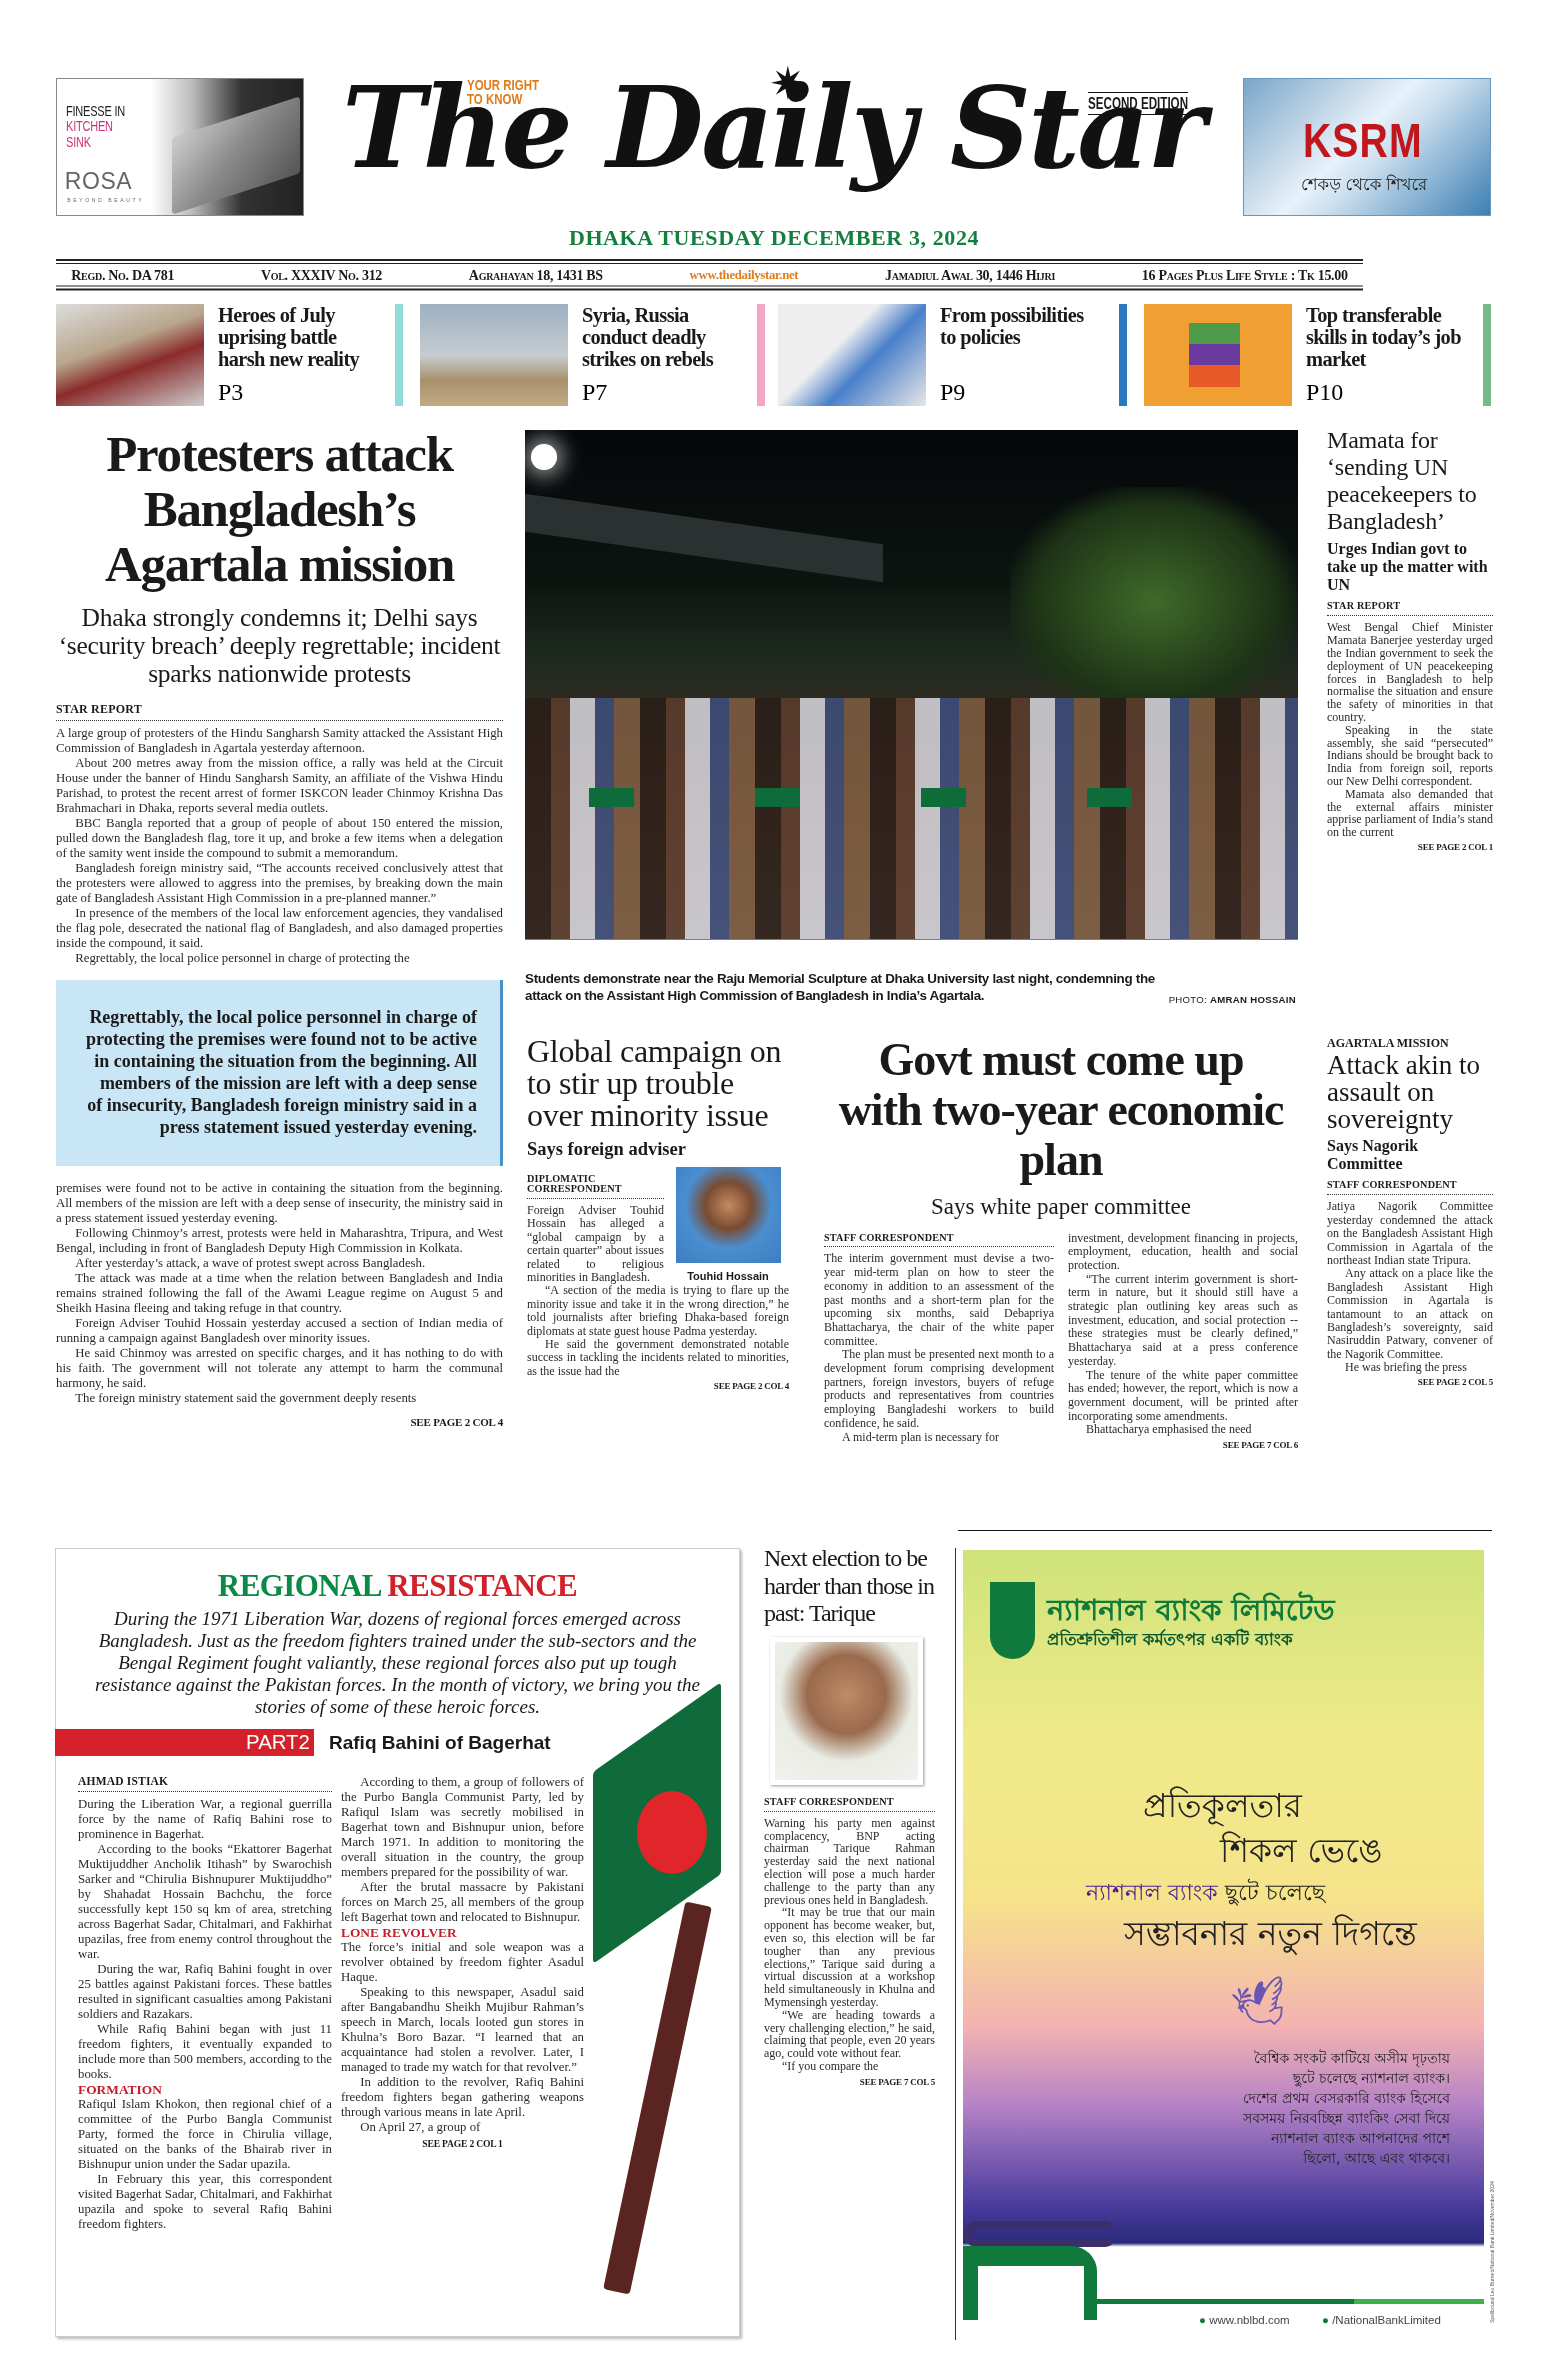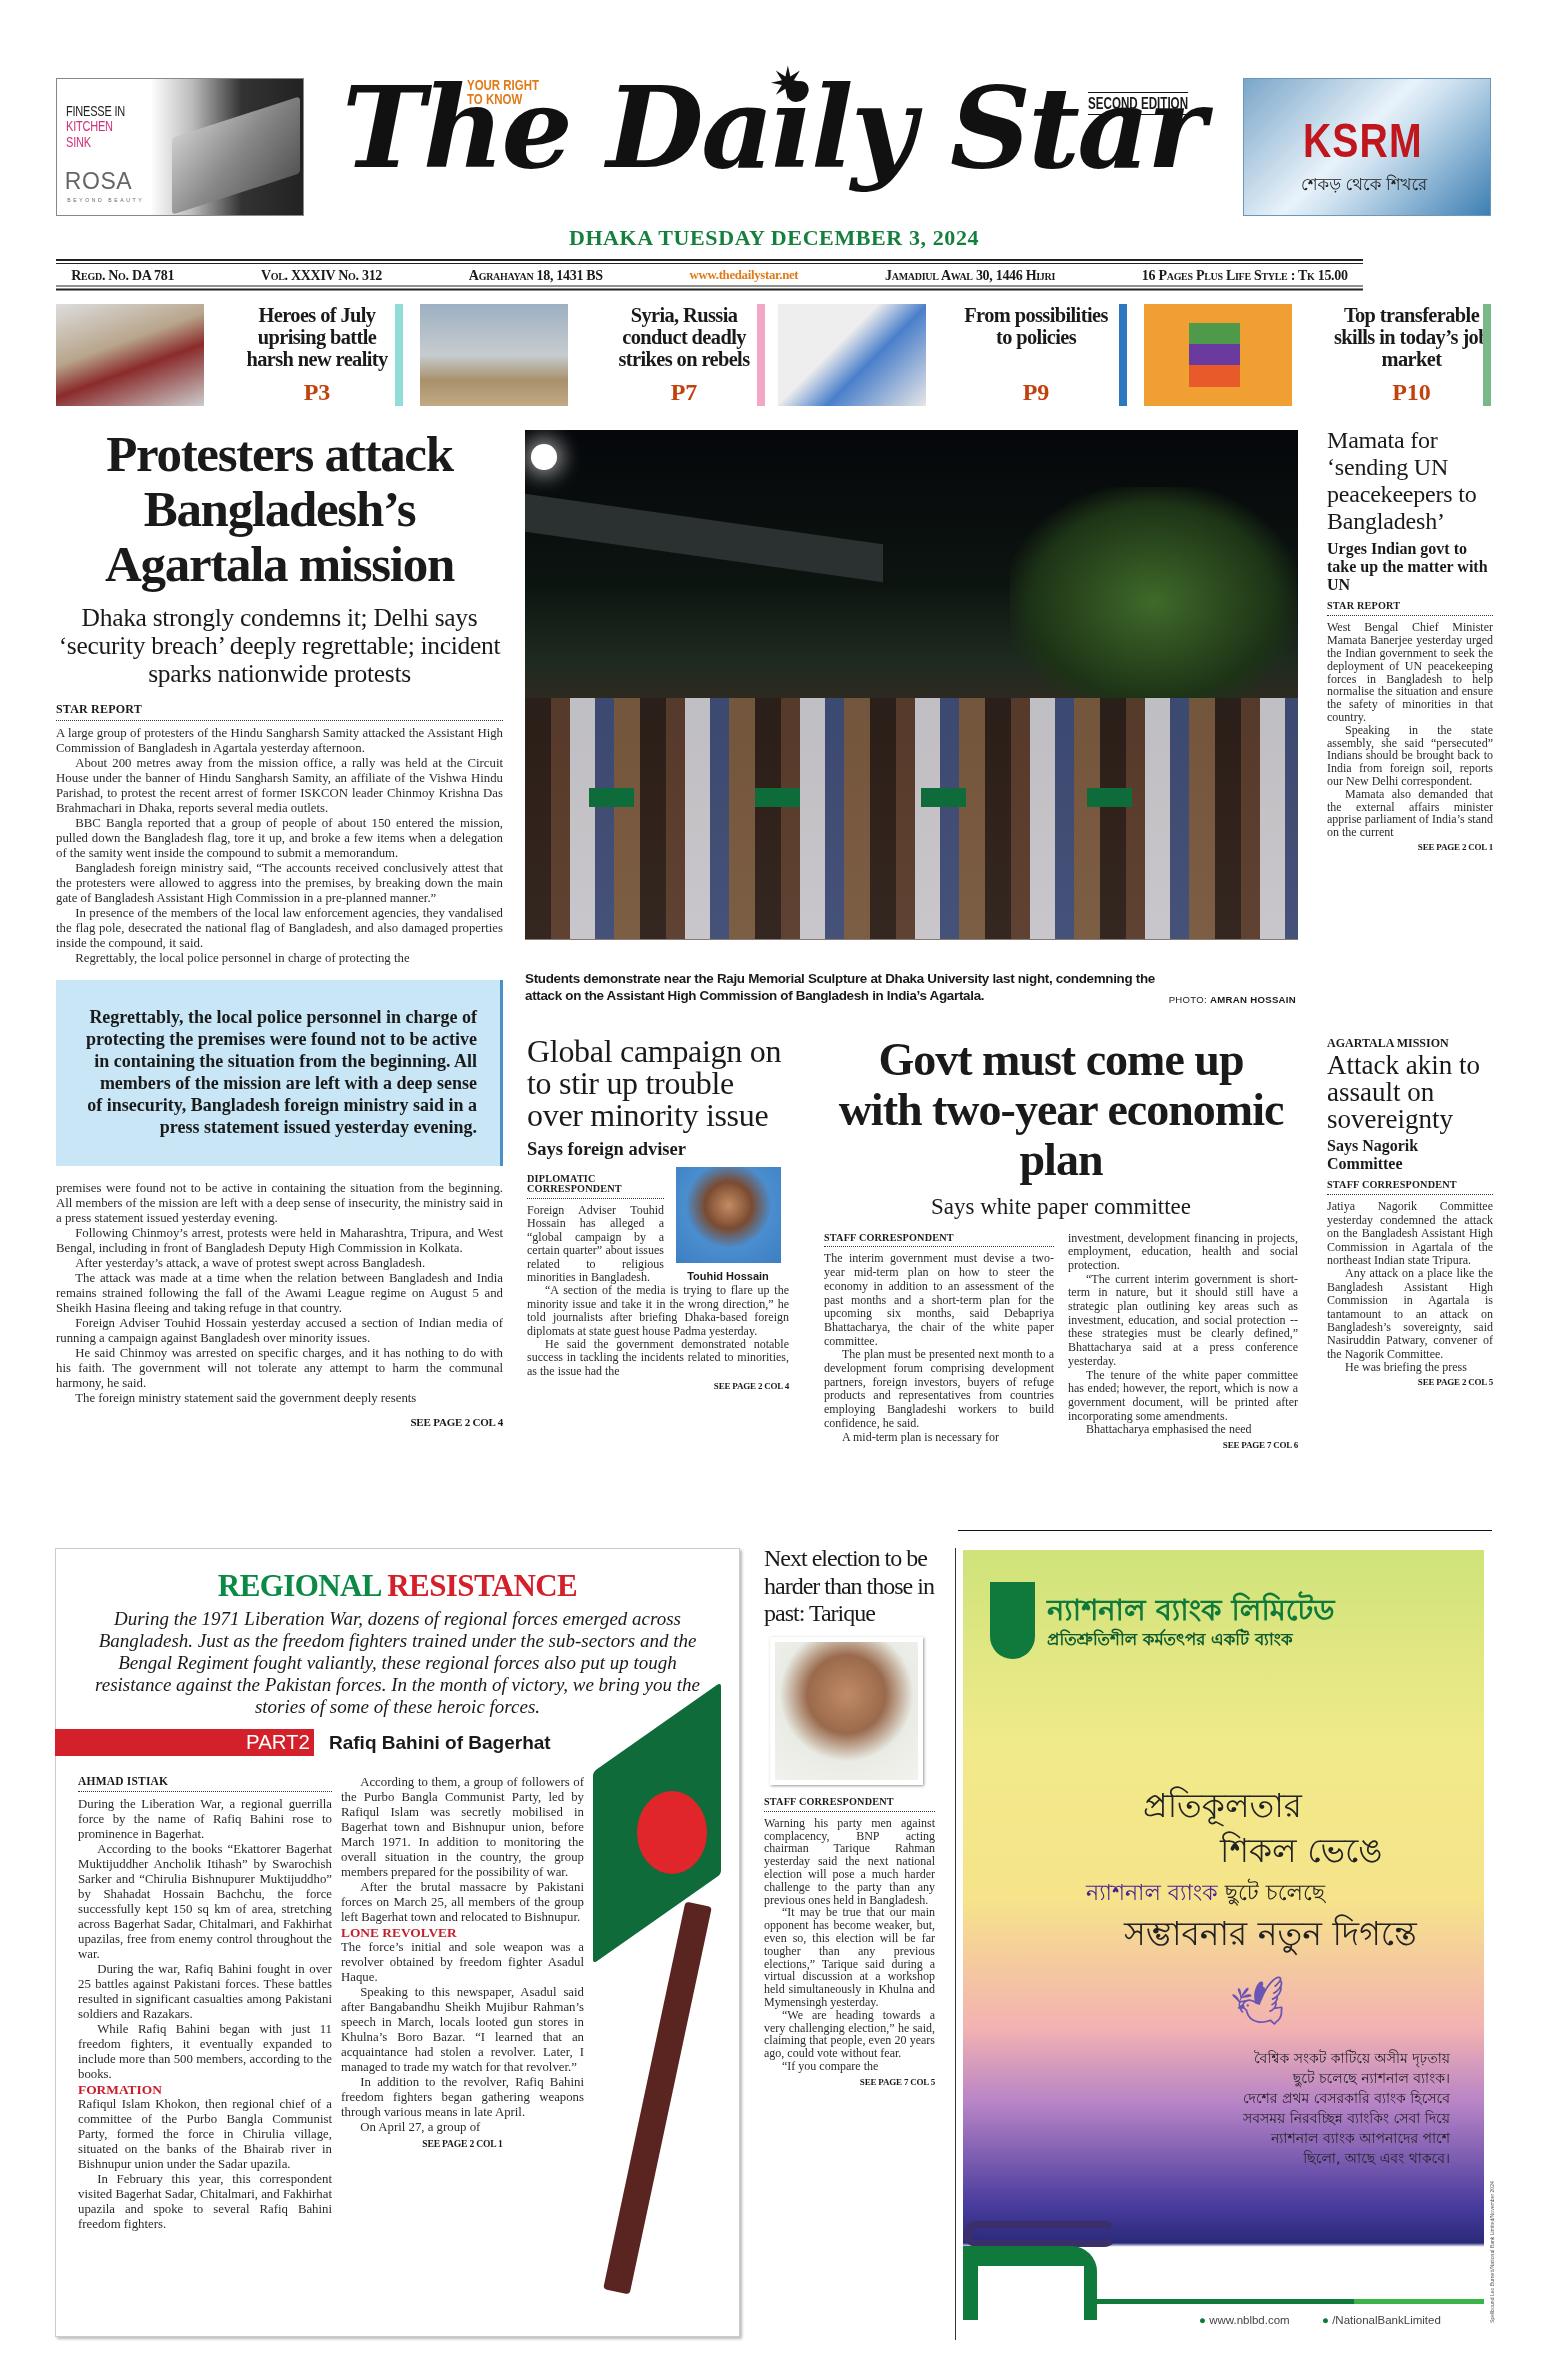--- a/index.html
+++ b/index.html
@@ -10,23 +10,23 @@
   .body-text { font-size: 12.8px; line-height: 15px; text-align: justify; color: #2a2a2a; }
   .body-text p { text-indent: 1.5em; }
   .body-text p.noindent { text-indent: 0; }
   .byline { font-size: 12px; font-weight: bold; letter-spacing: 0.2px; border-bottom: 1.3px dotted #333; padding-bottom: 3.8px; margin-bottom: 5.1px; }
   .seepage { font-size: 11px; font-weight: bold; text-align: right; letter-spacing: -0.2px; }
   .img { background: #888; overflow: hidden; }
   .rule-dbl { border-top: 2.6px solid #222; border-bottom: 0.6px solid #222; height: 4.5px; }
   #meta-bar { left: 56px; top: 263px; width: 1307px; height: 25.5px; display: flex; justify-content: space-between; align-items: center; font-size: 14px; font-weight: bold; font-variant: small-caps; letter-spacing: -0.3px; padding: 0 15.3px; }
   .teaser { position: absolute; top: 304px; height: 102px; display: flex; }
   .teaser .thumb { width: 148px; height: 102px; }
-  .teaser .txt { margin-left: 30px; display: flex; flex-direction: column; justify-content: space-between; text-align: center; }
+  .teaser .txt { margin-left: 14px; display: flex; flex-direction: column; justify-content: space-between; }
   .teaser .hl { font-size: 20.4px; font-weight: bold; line-height: 22px; letter-spacing: -0.6px; }
-  .teaser .pg { font-size: 24px; font-weight: bold; color: #c2410c; }
+  .teaser .pg { font-size: 24px; font-weight: normal; color: #000000; }
   .tbar { position: absolute; top: 304px; width: 7.7px; height: 102px; }
 </style>
 </head>
 <body>
 
 <div class="abs" style="left:56px;top:78px;width:248px;height:138px;border:0.6px solid #888;background:linear-gradient(90deg,#fff 0%,#fff 38%,#bbb 55%,#333 75%,#222 100%);overflow:hidden;">
   <div class="abs" style="left:115px;top:38px;width:128px;height:77px;background:linear-gradient(135deg,#ccc,#888 50%,#555);transform:skewY(-18deg);border-radius:3.8px;"></div>
   <div class="abs cond" style="left:9px;top:24px;font-size:15.3px;line-height:15.3px;transform:scaleX(0.72);letter-spacing:-0.3px;">
     <div style="color:#222;">FINESSE IN</div>
     <div style="color:#d0307a;">KITCHEN</div>

